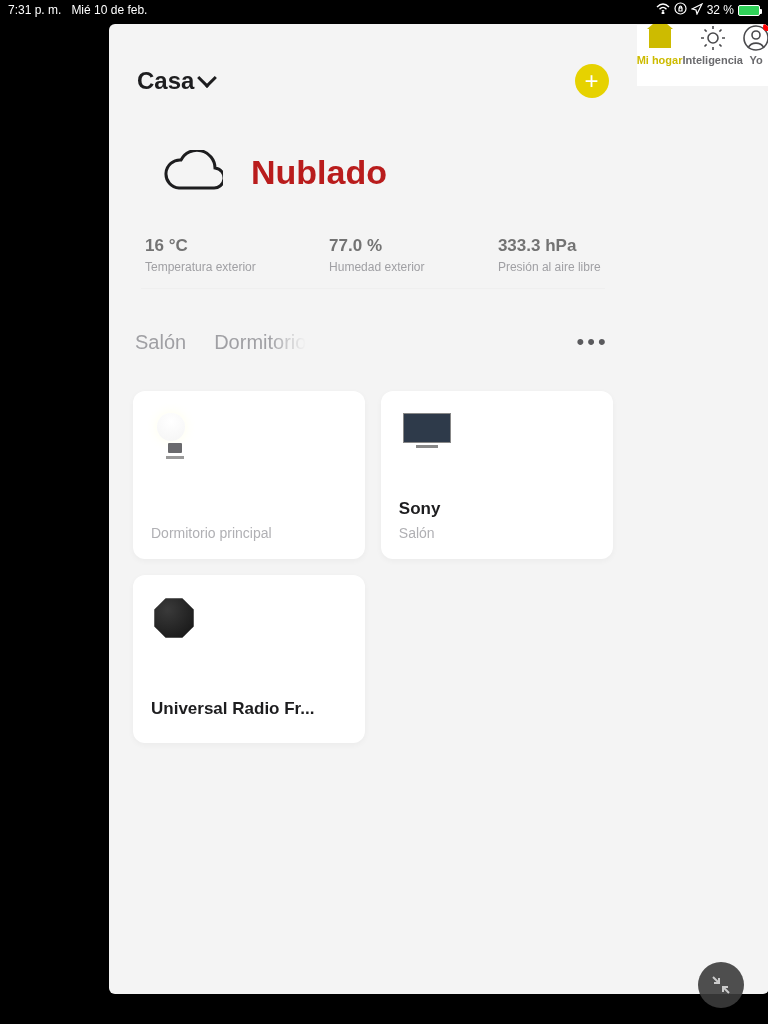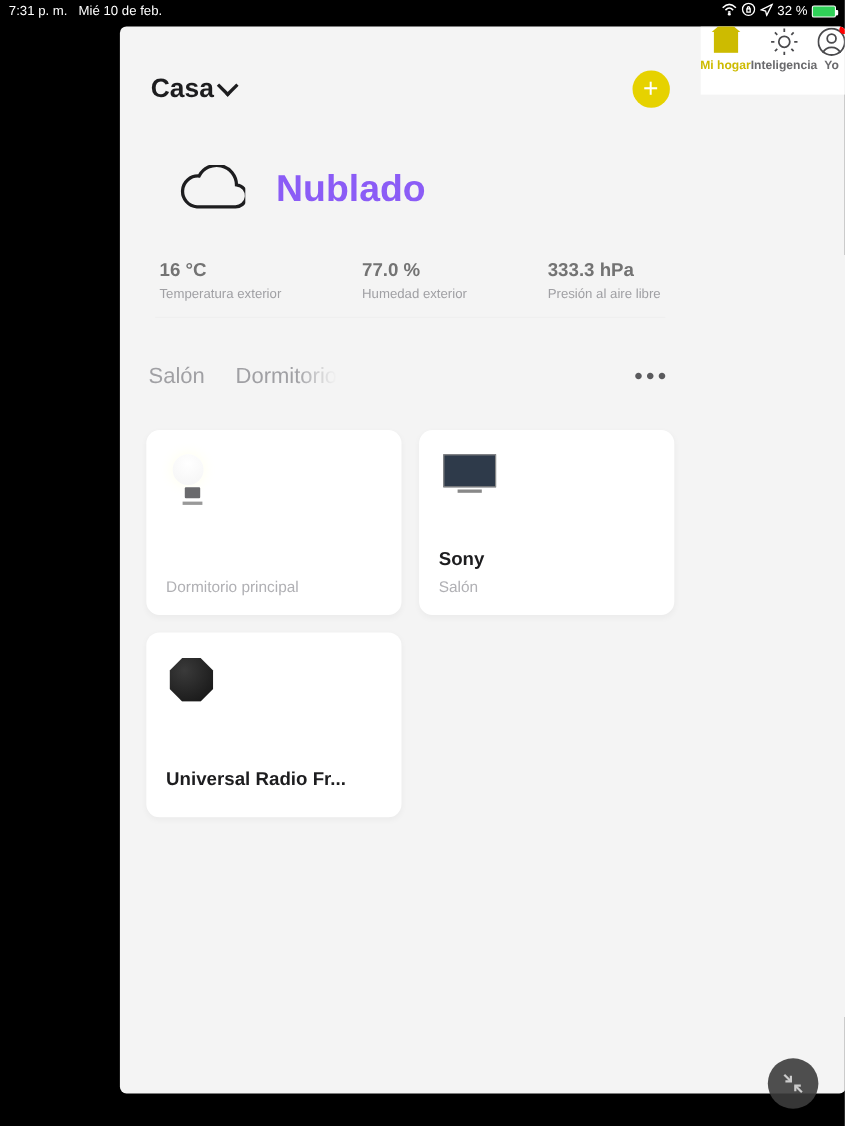--- a/index.html
+++ b/index.html
@@ -19,21 +19,21 @@
   .header-row { display: flex; justify-content: space-between; align-items: center; padding: 18px 4px 12px 4px; }
   .home-title { font-size: 24px; font-weight: 700; color: #1d1d1f; display: flex; align-items: center; gap: 6px;}
   .chevron-down { width: 14px; height: 14px; border-right: 3px solid #1d1d1f; border-bottom: 3px solid #1d1d1f; transform: rotate(45deg); margin-top:-6px;}
   .add-btn { width: 34px; height: 34px; border-radius: 50%; background: #e6d200; display: flex; align-items: center; justify-content: center; }
   .add-btn::before { content: "+"; color: #fff; font-size: 24px; font-weight: 400; line-height: 1;}
 
   .weather-block { padding: 40px 8px 18px 8px; }
   .weather-main { display:flex; align-items:center; gap: 28px; padding-left: 18px;}
   .cloud-icon { width: 64px; height: 44px; position: relative; }
   .cloud-icon svg { width: 100%; height: 100%; }
-  .weather-label { font-size: 34px; font-weight: 700; color: #8b5cf6; }
+  .weather-label { font-size: 34px; font-weight: 700; color: #b91c1c; }
 
   .weather-stats { display: flex; justify-content: space-between; padding: 42px 4px 14px 4px; border-bottom: 1px solid rgba(0,0,0,0.02); }
   .stat { display: flex; flex-direction: column; gap: 4px;}
   .stat-value { font-size: 17px; color: #737373; font-weight: 700;}
   .stat-label { font-size: 12px; color: #a0a0a4; }
 
   .tabs-row { display: flex; align-items: center; gap: 28px; padding: 22px 2px 6px 2px; font-size: 20px; color: #a0a0a4; font-weight: 500; white-space: nowrap; overflow: hidden;}
   .tab { position: relative; flex-shrink: 0; }
   .tab.active { color: #1d1d1f; font-weight: 700;}
   .tab.active::after { content:""; position:absolute; left: 50%; bottom:-12px; transform:translateX(-50%); width: 20px; height: 3px; background:#e6d200;}

